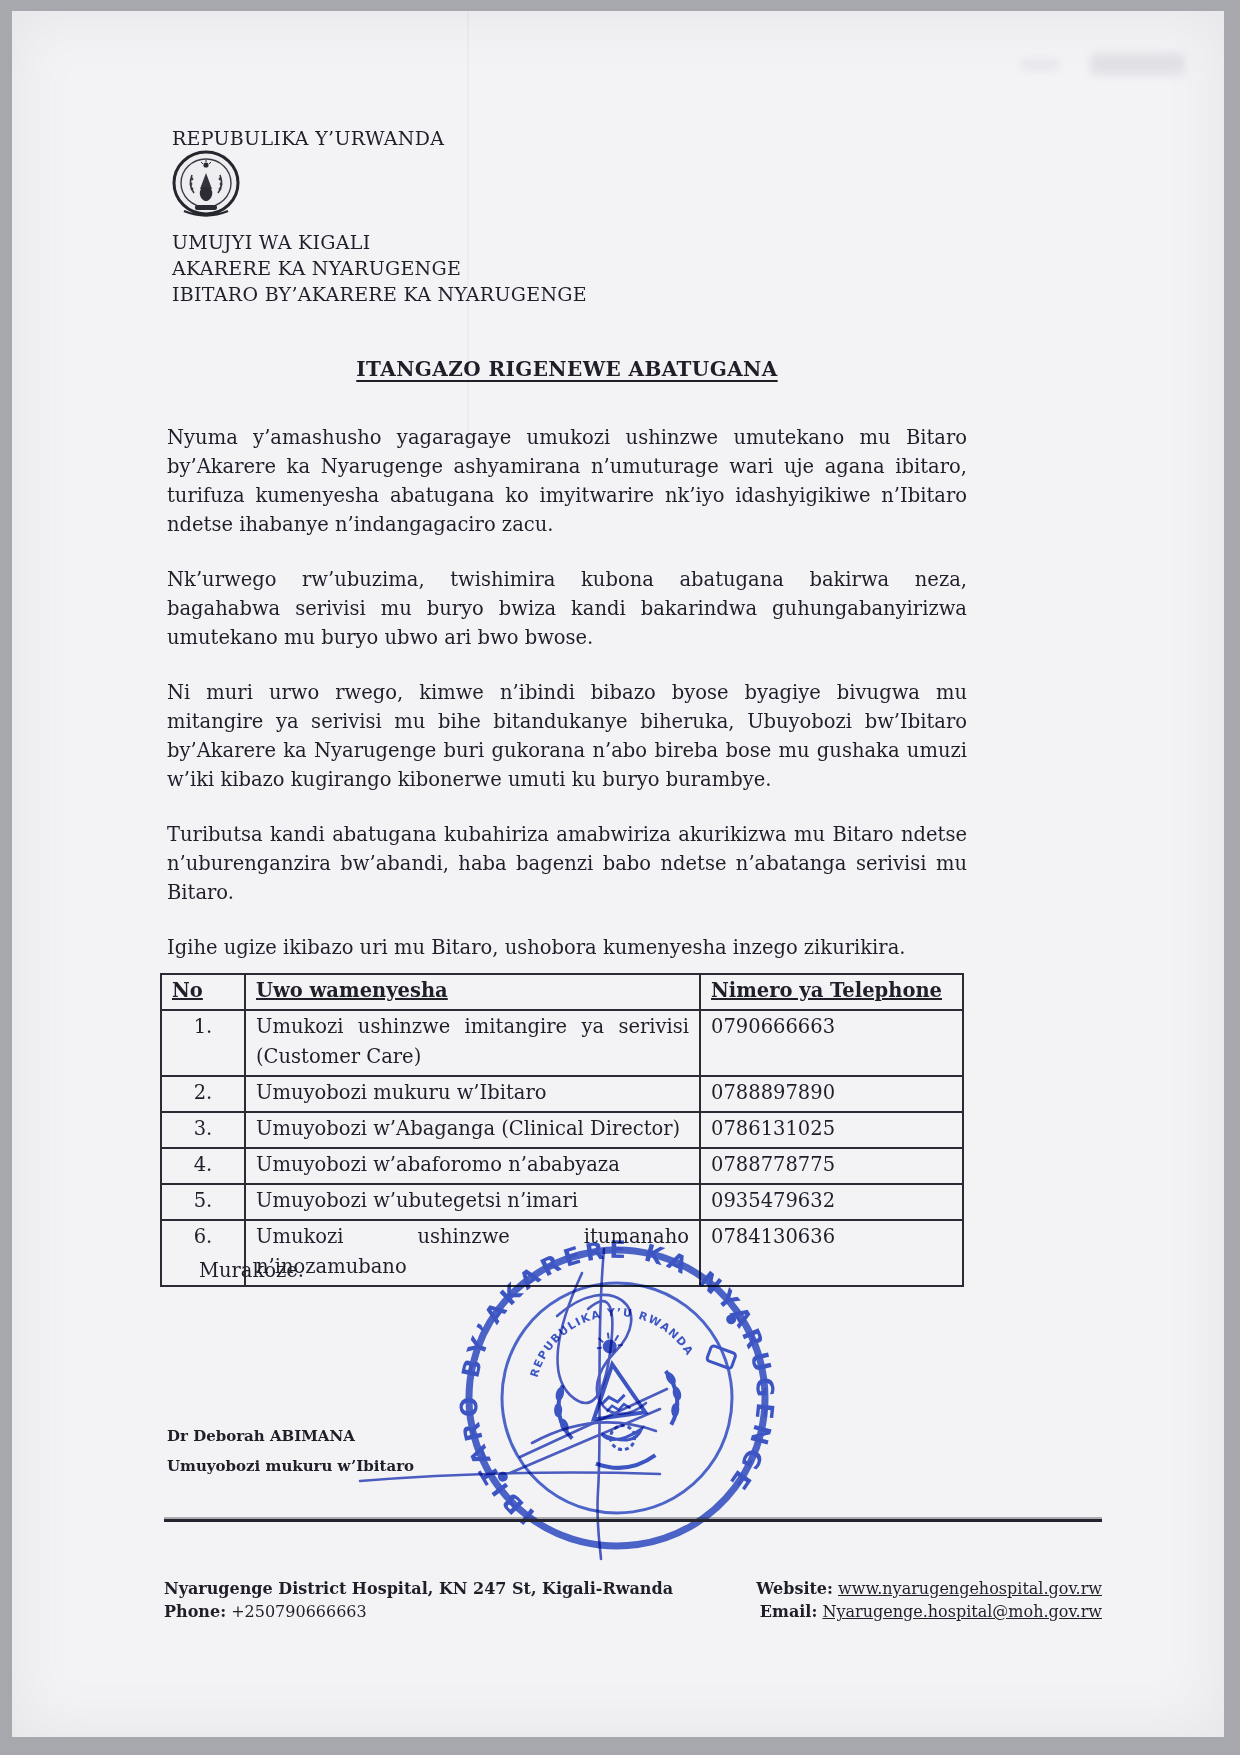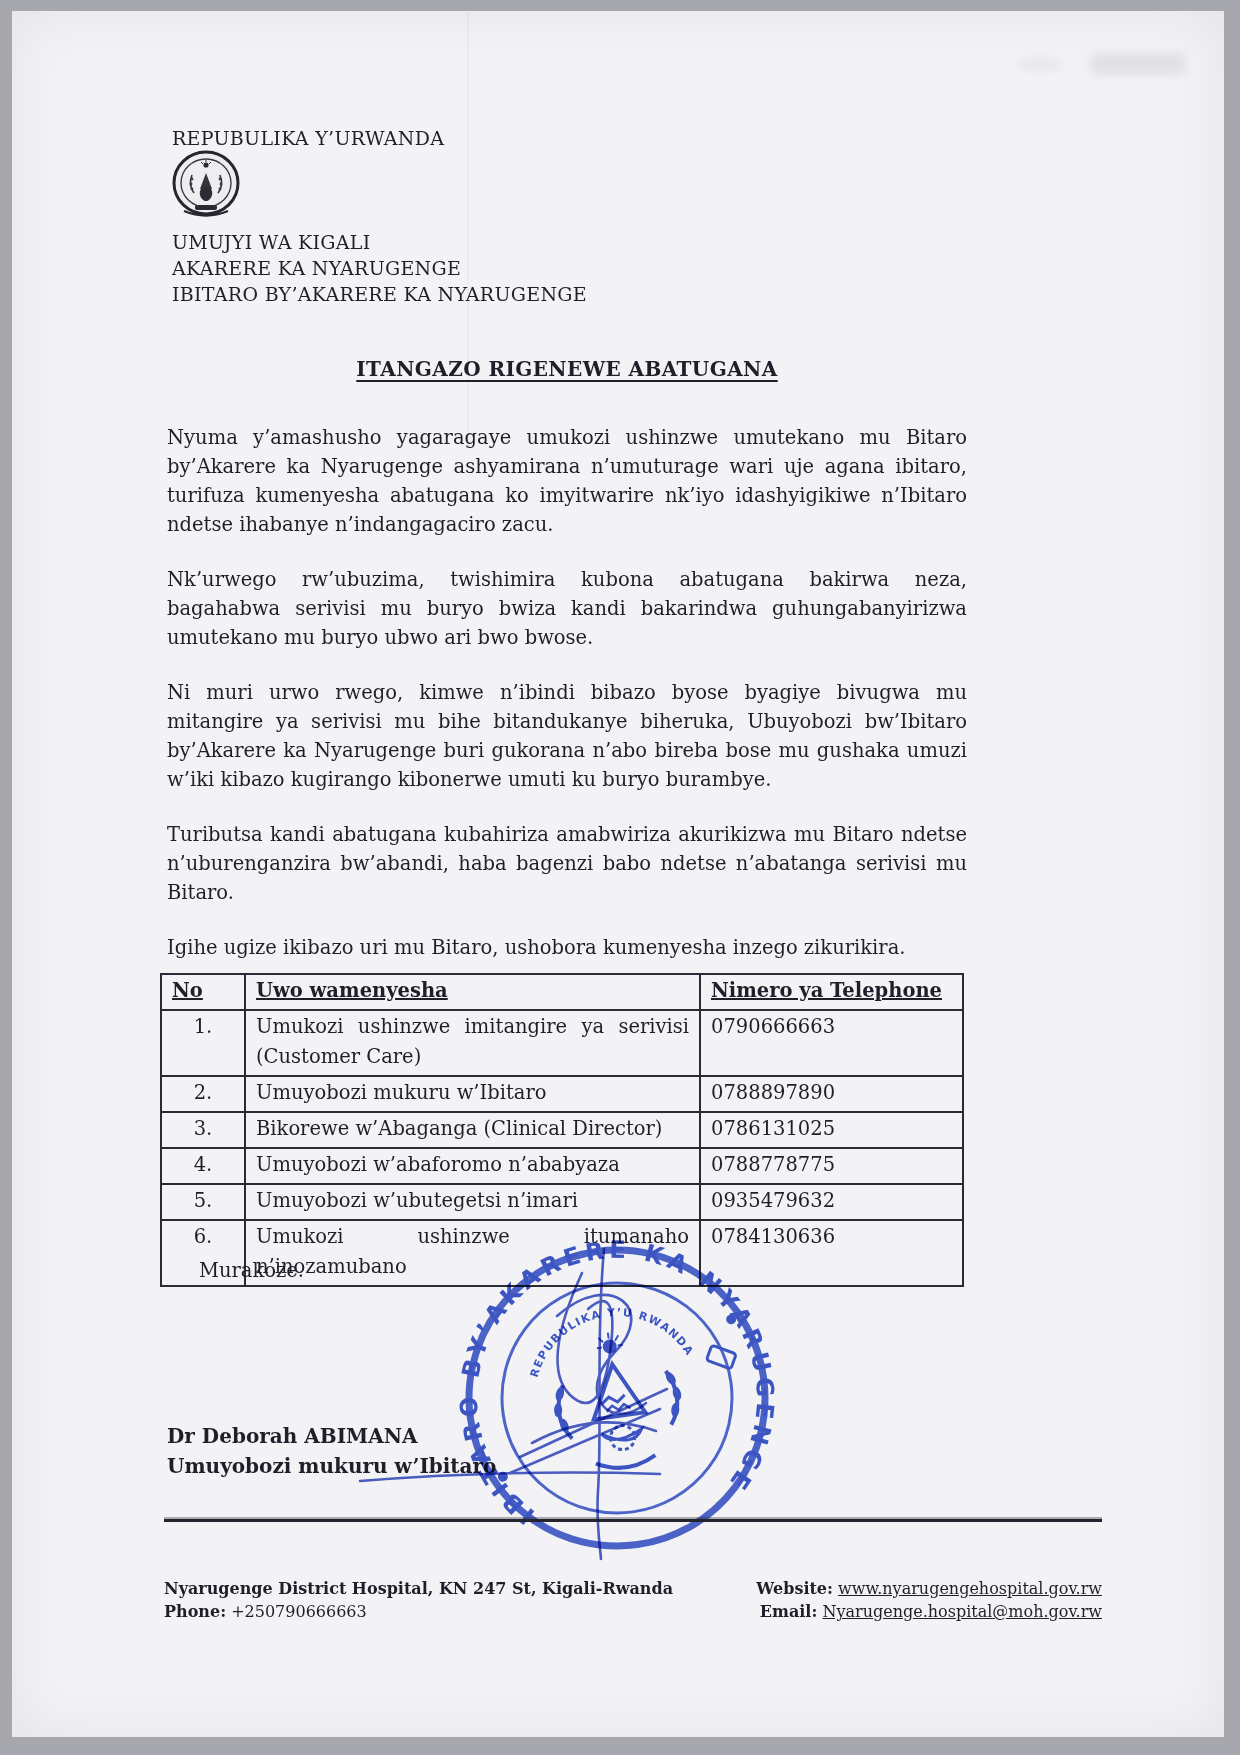--- a/index.html
+++ b/index.html
@@ -32,21 +32,21 @@
   table.contact{border-collapse:collapse;table-layout:fixed;width:802px;font-size:19.5px;line-height:30px;}
   table.contact td,table.contact th{border:2px solid #2b2b35;padding:1px 10px 3px 10px;vertical-align:top;text-align:left;}
   table.contact th span{text-decoration:underline;text-decoration-thickness:2px;}
   col.c-no{width:84px;} col.c-name{width:455px;} col.c-phone{width:263px;}
   .no-cell{text-align:center !important;}
   .cell-line{display:block;}
   .cell-line:empty{display:none;}
   .line-spread{text-align:justify;text-align-last:justify;}
   
   .plain{font-size:19.5px;}
-  .signer{font-size:20px;font-weight:bold;line-height:30px;}
+  .signer{font-size:15px;font-weight:bold;line-height:30px;}
   
   .stamp-svg{mix-blend-mode:multiply;opacity:.92;}
   .ink-svg{mix-blend-mode:multiply;}
   
   .footer-rule{height:3px;background:#24242e;box-shadow:0 -2px 0 rgba(36,36,46,.35);}
   .footer{font-size:16px;line-height:23px;margin-top:44px;}
   .footer .lbl{font-weight:bold;}
   .footer .addr{font-weight:bold;}
   .footer a{color:#1f1f2a;text-decoration:underline;}
   .f-right{text-align:right;}
@@ -130,21 +130,21 @@
         <td class="no-cell">2.</td>
         <td>
           <span class="cell-line">Umuyobozi mukuru w’Ibitaro</span>
 
         </td>
         <td>0788897890</td>
       </tr>
       <tr>
         <td class="no-cell">3.</td>
         <td>
-          <span class="cell-line">Bikorewe w’Abaganga (Clinical Director)</span>
+          <span class="cell-line">Umuyobozi w’Abaganga (Clinical Director)</span>
 
         </td>
         <td>0786131025</td>
       </tr>
       <tr>
         <td class="no-cell">4.</td>
         <td>
           <span class="cell-line">Umuyobozi w’abaforomo n’ababyaza</span>
 
         </td>

